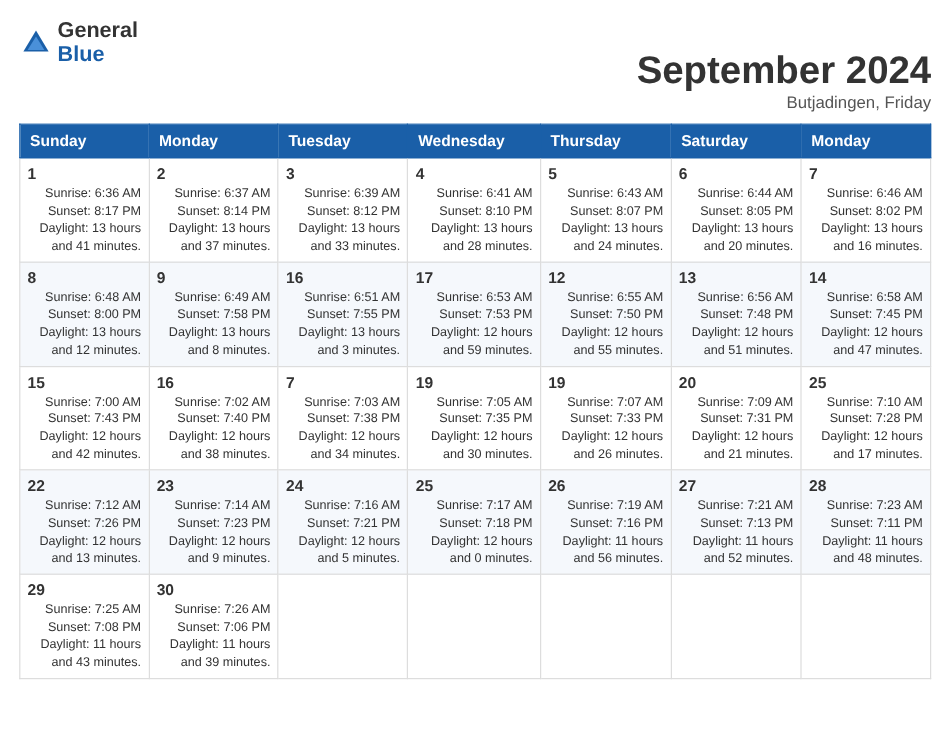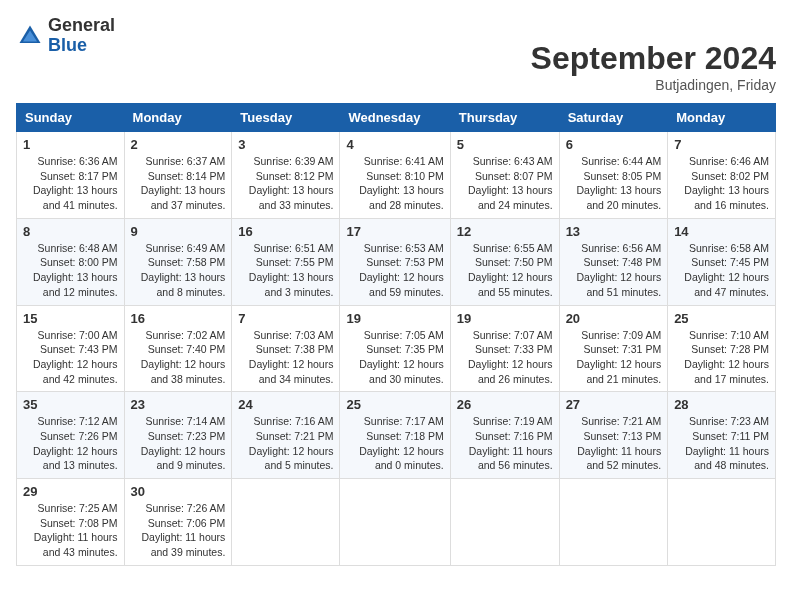--- a/index.html
+++ b/index.html
@@ -206,21 +206,21 @@
           <span class="day-num">20</span>
           <div class="cell-text">Sunrise: 7:09 AM<br>Sunset: 7:31 PM<br>Daylight: 12 hours and 21 minutes.</div>
         </td>
         <td>
           <span class="day-num">25</span>
           <div class="cell-text">Sunrise: 7:10 AM<br>Sunset: 7:28 PM<br>Daylight: 12 hours and 17 minutes.</div>
         </td>
       </tr>
       <tr class="week-row">
         <td>
-          <span class="day-num">35</span>
+          <span class="day-num">22</span>
           <div class="cell-text">Sunrise: 7:12 AM<br>Sunset: 7:26 PM<br>Daylight: 12 hours and 13 minutes.</div>
         </td>
         <td>
           <span class="day-num">23</span>
           <div class="cell-text">Sunrise: 7:14 AM<br>Sunset: 7:23 PM<br>Daylight: 12 hours and 9 minutes.</div>
         </td>
         <td>
           <span class="day-num">24</span>
           <div class="cell-text">Sunrise: 7:16 AM<br>Sunset: 7:21 PM<br>Daylight: 12 hours and 5 minutes.</div>
         </td>

